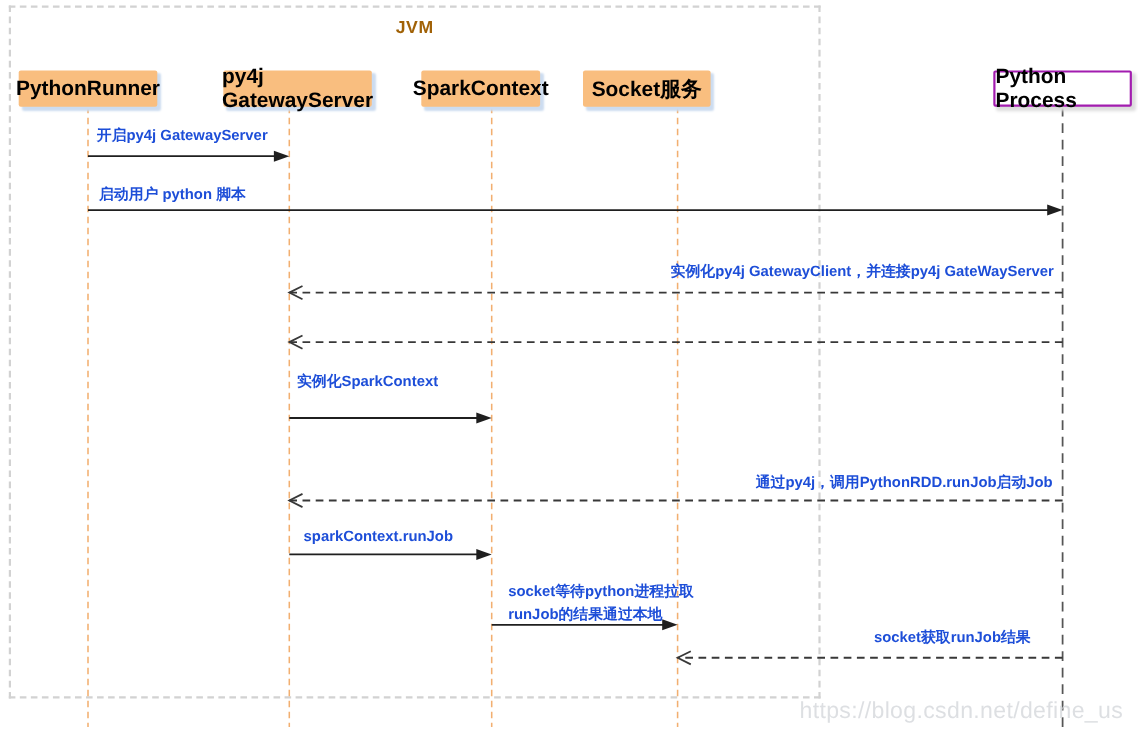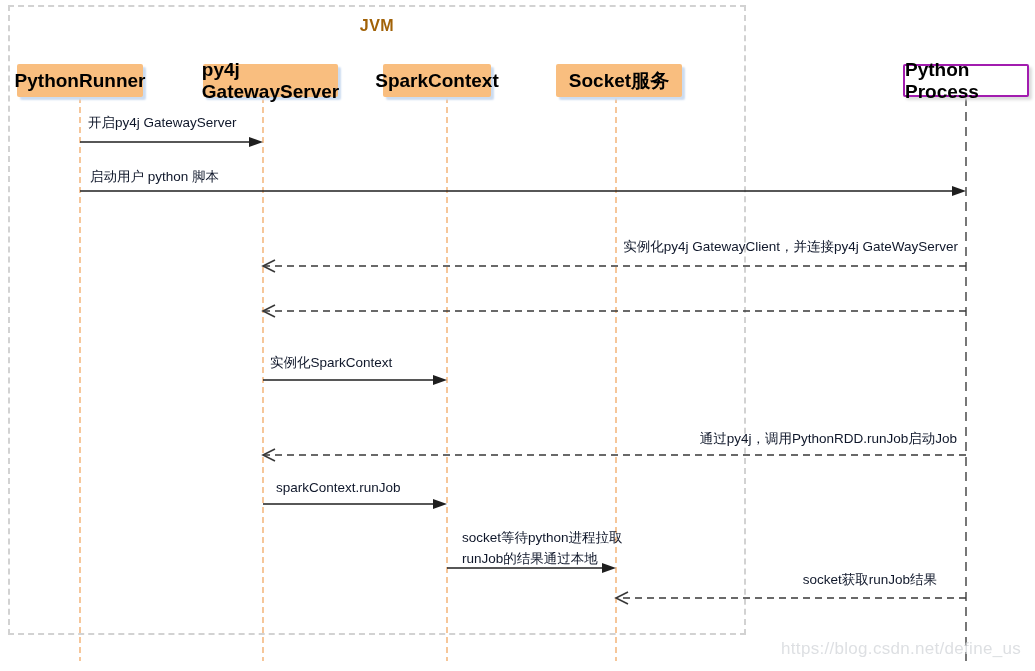--- a/index.html
+++ b/index.html
@@ -60,31 +60,32 @@
   }
   .actor.plain {
     background: #ffffff;
     border: 2px solid #a21caf;
     box-shadow: 3px 3px 3px #dcdcdc;
   }
 
   .msg-label {
     position: absolute;
     font-size: 13.5px;
-    color: #0f172a;
+    color: #1d4ed8;
     line-height: 21px;
     white-space: nowrap;
+    font-weight: bold;
   }
   .msg-label.right { text-align: right; }
 
   .watermark {
     position: absolute;
     right: 14px;
     bottom: 12px;
-    font-size: 17px;
+    font-size: 21px;
     color: var(--watermark, #d5d8dc);
     opacity: 0.8;
     letter-spacing: 0.3px;
   }
 </style>
 </head>
 <body>
 
 <div class="canvas" id="canvas" style="--actor-fill: #F9BE7F; --actor-shadow: #CCDCF0; --lifeline-orange: #F2AF70; --lifeline-dark: #555555; --arrow: #1F1F1F; --frame-border: #D2D2D2; --watermark: #D5D8DC;">
   <div class="jvm-frame">
@@ -118,38 +119,38 @@
   <div id="labels">
       <div class="msg-label" style="top: 112px; left: 88px;">
         <div>开启py4j GatewayServer</div>
       </div>
       <div class="msg-label" style="top: 166px; left: 90px;">
         <div>启动用户 python 脚本</div>
       </div>
       <div class="msg-label right" style="top: 236px; right: 77px; margin-left: 28px;">
         <div>实例化py4j GatewayClient，并连接py4j GateWayServer</div>
       </div>
-      <div class="msg-label" style="top: 352px; left: 270px;">
+      <div class="msg-label" style="top: 336px; left: 270px;">
         <div>实例化SparkContext</div>
       </div>
       <div class="msg-label right" style="top: 428px; right: 78px; text-align: right;">
         <div>通过py4j，调用PythonRDD.runJob启动Job</div>
       </div>
       <div class="msg-label" style="top: 477px; left: 276px;">
         <div>sparkContext.runJob</div>
       </div>
       <div class="msg-label" style="top: 527px; left: 462px;">
         <div>socket等待python进程拉取</div>
         <div>runJob的结果通过本地</div>
       </div>
       <div class="msg-label right" style="top: 569px; right: 98px;">
         <div>socket获取runJob结果</div>
       </div>
     </div>
   <div id="actors">
       <div class="actor orange" style="left: 17px; width: 126px;">PythonRunner</div>
       <div class="actor orange" style="left: 203px; width: 135px;">py4j GatewayServer</div>
       <div class="actor orange" style="left: 383px; width: 108px;">SparkContext</div>
-      <div class="actor orange" style="left: 556px; width: 126px;">Socket服务</div>
+      <div class="actor orange" style="left: 530px; width: 116px;">Socket服务</div>
       <div class="actor plain" style="left: 903px; width: 126px;">Python Process</div>
     </div>
   <div class="watermark">https://blog.csdn.net/define_us</div>
 </div>
 
 </body></html>

